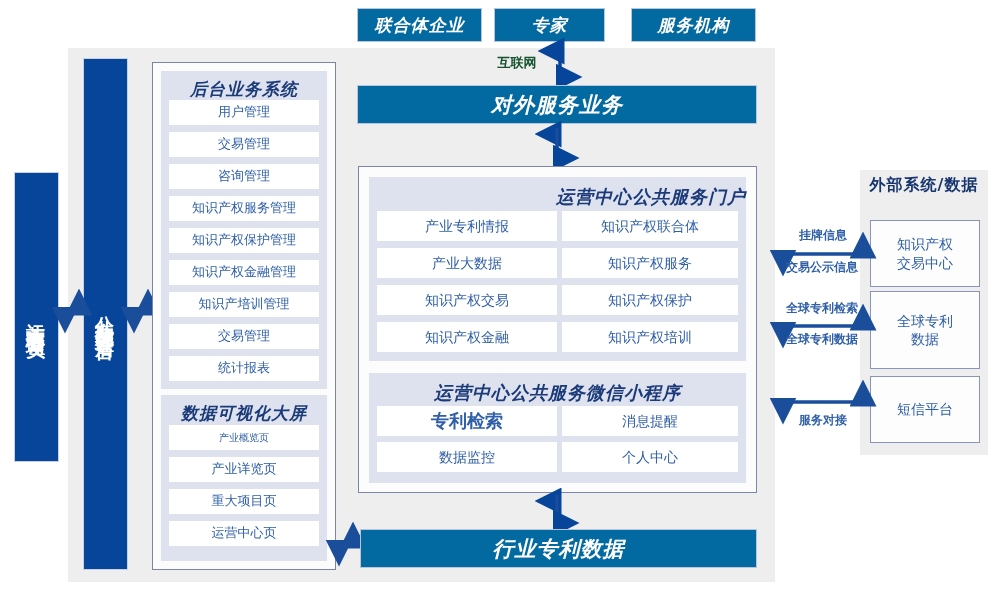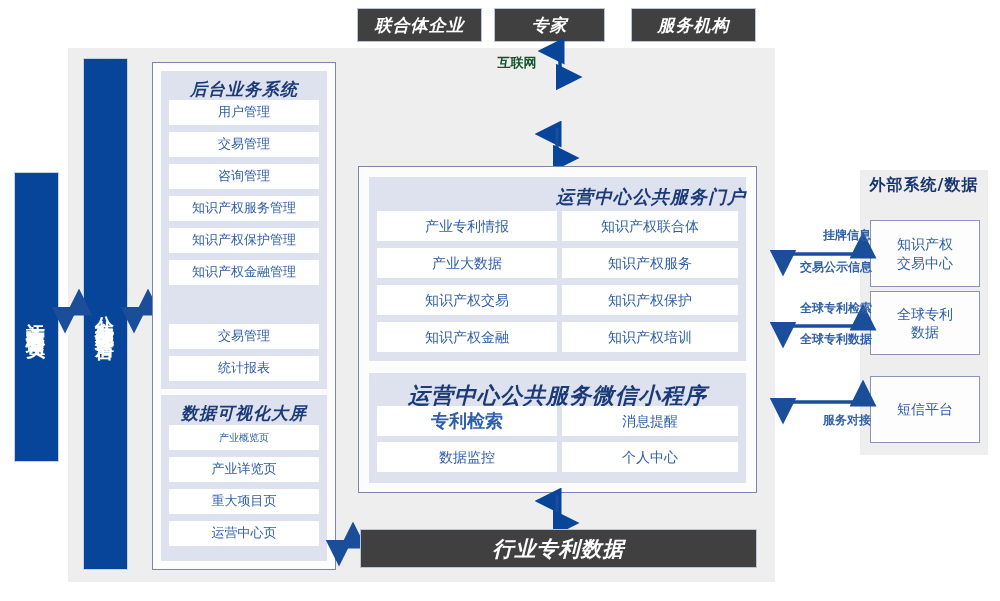--- a/index.html
+++ b/index.html
@@ -9,21 +9,21 @@
     font-family:"DejaVu Sans","Liberation Sans",sans-serif;
     position:relative;
     overflow:hidden;
   }
   .stage{position:absolute;left:0;top:0;width:1000px;height:601px;}
 
   
   .abs{position:absolute;box-sizing:border-box;}
 
   .blue-bar{
-    background:#404040;
+    background:#0369a1;
     border:1px solid #b9c4de;
     color:#ffffff;
     font-weight:bold;
     font-style:italic;
     display:flex;align-items:center;justify-content:center;
     text-align:center;
     letter-spacing:1px;
   }
   .blue-vert{
     background:#06459a;
@@ -62,21 +62,21 @@
     background:#fdfdfe;border:1px solid #8a93b8;
     color:#2f5fa8;
     display:flex;align-items:center;justify-content:center;
     text-align:center;line-height:1.3;
   }
   .ext-title{
     color:#17356f;font-weight:bold;text-align:center;letter-spacing:1px;
   }
 
   .lbl{
-    color:#2f5fa8;font-weight:bold;text-align:right;white-space:nowrap;
+    color:#2f5fa8;font-weight:bold;text-align:center;white-space:nowrap;
   }
   .lbl-net{
     color:#14532d;font-weight:bold;white-space:nowrap;
   }
 
   svg.arrow{position:absolute;overflow:visible;}
 </style>
 </head>
 <body>
 
@@ -105,20 +105,23 @@
         <path d="M4.5 0 L9 9 L0 9 Z" fill="#06459a"></path>
       </marker>
     </defs>
     <line x1="11" y1="40" x2="11" y2="8" stroke="#06459a" stroke-width="3" marker-end="url(#mUp)"></line>
     <line x1="11" y1="2" x2="11" y2="34" stroke="#06459a" stroke-width="3" marker-end="url(#mDown)"></line>
   </svg>
   <div class="abs lbl-net" style="left:489px;top:54px;width:56px;font-size:13px;text-align:center;">
     <span>互联网</span>
   </div>
 
+  <div class="abs blue-bar" style="left:357px;top:85px;width:400px;height:39px;font-size:21px;">
+    <span>对外服务业务</span>
+  </div>
 
   <svg class="arrow" style="left:546px;top:126px;width:22px;height:40px;" viewBox="0 0 22 40">
     <line x1="11" y1="38" x2="11" y2="8" stroke="#1a4e9b" stroke-width="3" marker-end="url(#mUp)"></line>
     <line x1="11" y1="2" x2="11" y2="32" stroke="#1a4e9b" stroke-width="3" marker-end="url(#mDown)"></line>
   </svg>
 
   <div class="abs blue-vert" style="left:14px;top:172px;width:45px;height:290px;font-size:19px;">
     <span>运营中心管理员</span>
   </div>
   <div class="abs blue-vert" style="left:83px;top:58px;width:45px;height:512px;font-size:19px;">
@@ -156,20 +159,23 @@
     </div>
   <div class="abs cell" style="left:169px;top:196px;width:150px;height:25px;font-size:13px;">
     <span>知识产权服务管理</span>
     </div>
   <div class="abs cell" style="left:169px;top:228px;width:150px;height:25px;font-size:13px;">
     <span>知识产权保护管理</span>
     </div>
   <div class="abs cell" style="left:169px;top:260px;width:150px;height:25px;font-size:13px;">
     <span>知识产权金融管理</span>
     </div>
+  <div class="abs cell" style="left:169px;top:292px;width:150px;height:25px;font-size:13px;">
+    <span>知识产培训管理</span>
+    </div>
   <div class="abs cell" style="left:169px;top:324px;width:150px;height:25px;font-size:13px;">
     <span>交易管理</span>
     </div>
   <div class="abs cell" style="left:169px;top:356px;width:150px;height:25px;font-size:13px;">
     <span>统计报表</span>
     </div>
 
   <div class="abs lav" style="left:161px;top:395px;width:166px;height:166px;">
     <div class="lav-title" style="font-size:17px;padding-top:7px;">数据可视化大屏</div>
   </div>
@@ -210,21 +216,21 @@
     <span>知识产权保护</span>
     </div>
   <div class="abs cell" style="left:377px;top:322px;width:180px;height:30px;font-size:14px;">
     <span>知识产权金融</span>
     </div>
   <div class="abs cell" style="left:562px;top:322px;width:176px;height:30px;font-size:14px;">
     <span>知识产权培训</span>
     </div>
 
   <div class="abs lav" style="left:369px;top:373px;width:377px;height:110px;">
-    <div class="lav-title" style="font-size:22px;padding-top:8px;">运营中心公共服务微信小程序</div>
+    <div class="lav-title" style="font-size:18px;padding-top:8px;">运营中心公共服务微信小程序</div>
   </div>
   <div class="abs cell" style="left:377px;top:406px;width:180px;height:30px;font-size:18px;font-weight:bold;">
     <span>专利检索</span>
     </div>
   <div class="abs cell" style="left:562px;top:406px;width:176px;height:30px;font-size:14px;">
     <span>消息提醒</span>
     </div>
   <div class="abs cell" style="left:377px;top:442px;width:180px;height:30px;font-size:14px;">
     <span>数据监控</span>
     </div>
@@ -249,21 +255,21 @@
   <div class="abs ext-title" style="left:860px;top:175px;width:128px;font-size:16px;">
     <span>外部系统/数据</span>
   </div>
 
   <div class="abs ext-box" style="left:870px;top:220px;width:110px;height:67px;font-size:14px;">
     <div>
       <div>知识产权</div>
       <div>交易中心</div>
     </div>
   </div>
-  <div class="abs ext-box" style="left:870px;top:291px;width:110px;height:64px;font-size:14px;">
+  <div class="abs ext-box" style="left:870px;top:291px;width:110px;height:78px;font-size:14px;">
     <div>
       <div>全球专利</div>
       <div>数据</div>
     </div>
   </div>
   <div class="abs ext-box" style="left:870px;top:376px;width:110px;height:67px;font-size:14px;">
     <div>
       <div>短信平台</div>
     </div>
   </div>

